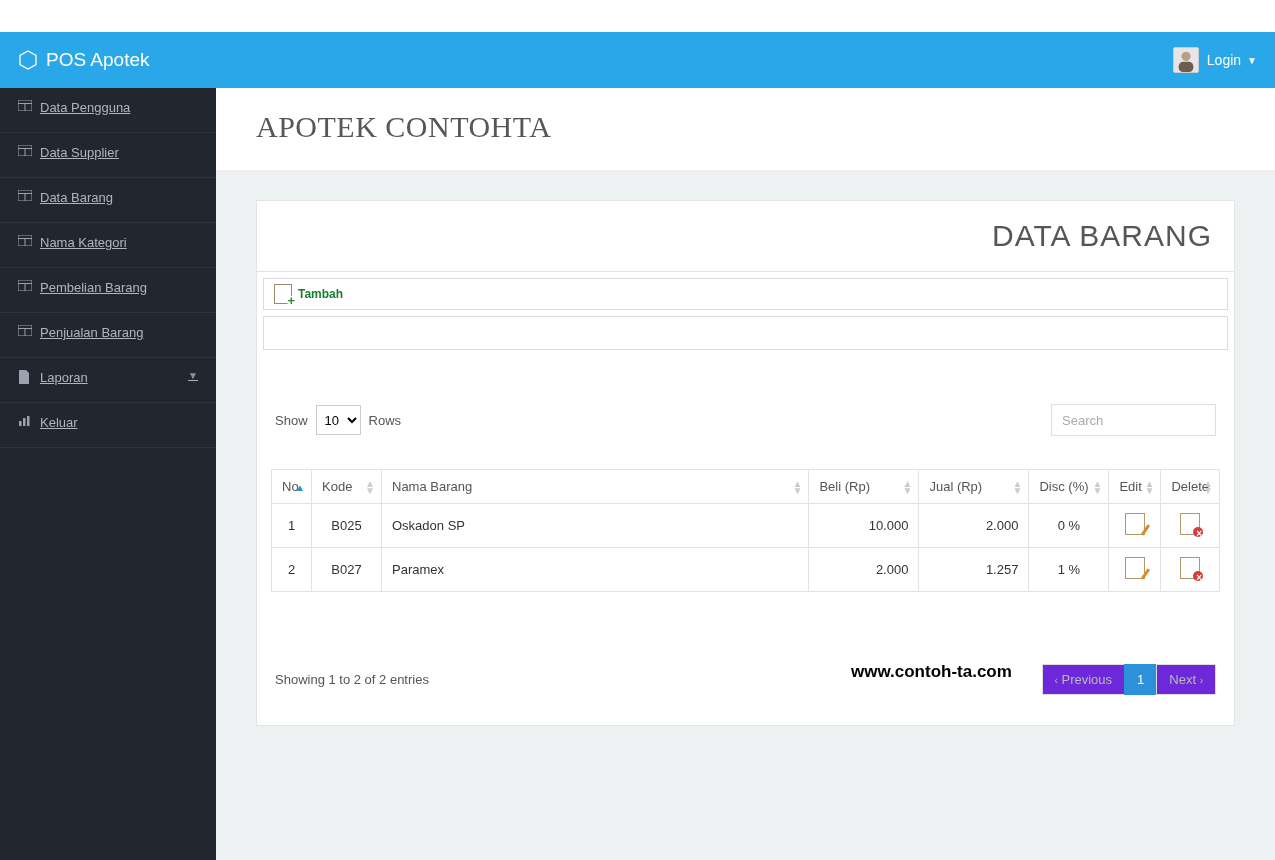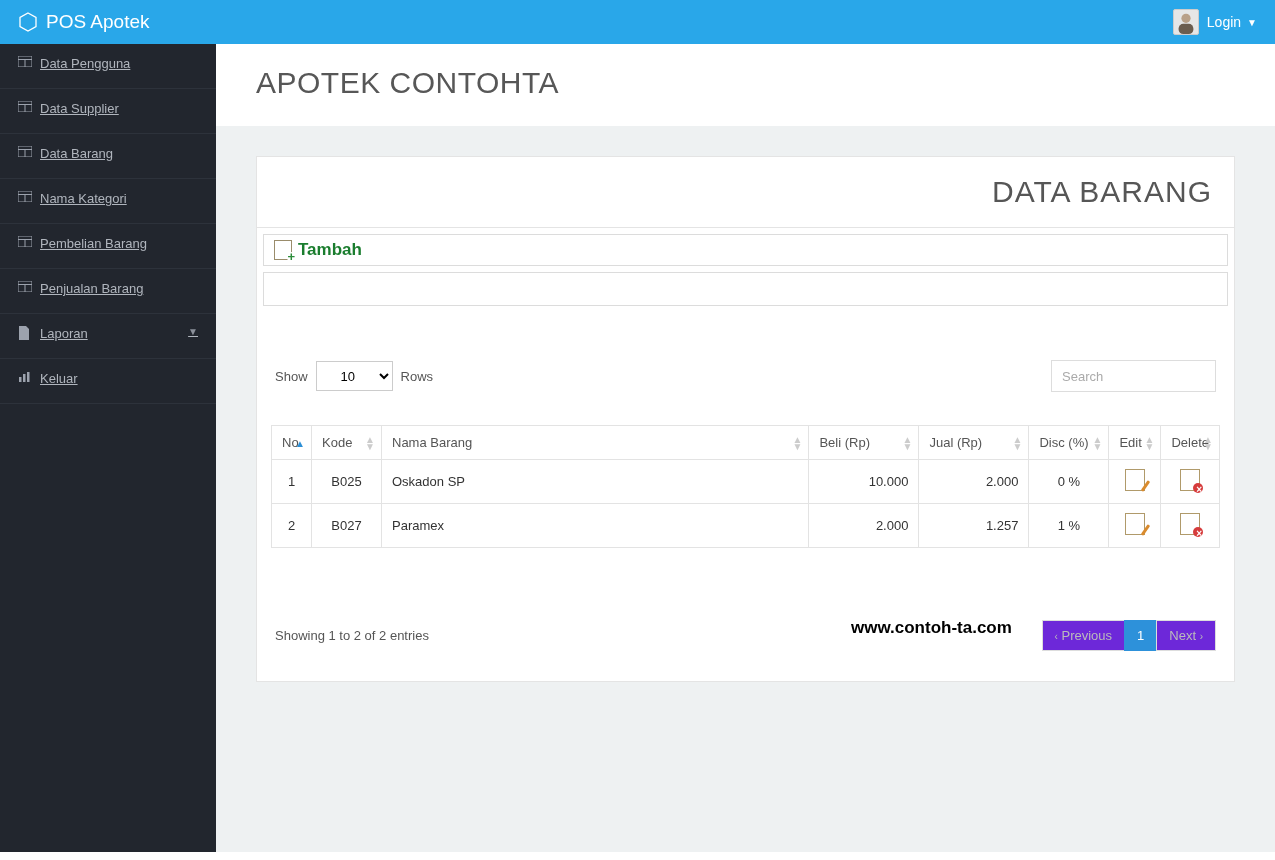--- a/index.html
+++ b/index.html
@@ -1,42 +1,42 @@
 <!DOCTYPE html>
 <html><head>
 <meta charset="utf-8">
 <style>
 * { box-sizing: border-box; margin: 0; padding: 0; }
 body { font-family: "Helvetica Neue", Helvetica, Arial, sans-serif; font-size: 14px; color: #333; background: #fff; width: 1275px; height: 860px; overflow: hidden; }
-.topbar { background: #29a7e9; height: 44px; display: flex; align-items: center; justify-content: space-between; padding: 12px 18px; color: #fff; }
+.topbar { background: #29a7e9; height: 56px; display: flex; align-items: center; justify-content: space-between; padding: 12px 18px; color: #fff; margin-top: 32px; }
 .brand { display: flex; align-items: center; font-size: 19px; font-weight: 300; }
 .brand-icon { margin-right: 8px; }
 .login-area { display: flex; align-items: center; font-size: 14px; cursor: pointer; }
 .login-area .avatar { width: 26px; height: 26px; background: #e6e6e6; border: 1px solid #ccc; border-radius: 2px; margin-right: 8px; display: flex; align-items: center; justify-content: center; overflow: hidden; }
 .login-area .caret { margin-left: 6px; font-size: 10px; }
 .main { display: flex; height: 808px; }
 .sidebar { width: 216px; background: #22262e; color: #b0b5bd; flex-shrink: 0; }
 .sidebar-item { display: flex; align-items: flex-start; padding: 12px 18px; height: 45px; border-bottom: 1px solid #2d323b; cursor: pointer; font-size: 13px; text-decoration: underline; }
 .sidebar-item .icon { width: 22px; flex-shrink: 0; display: flex; align-items: center; }
 .sidebar-item .chev { margin-left: auto; font-size: 10px; color: #8b909a; }
 .content-area { flex: 1; background: #eef1f2; display: flex; flex-direction: column; }
 .page-header { background: #fff; padding: 22px 40px 26px; }
-.page-header h1 { font-size: 30px; font-weight: 300; color: #575757; letter-spacing: 0.5px; }
+.page-header h1 { font-size: 30px; font-weight: 300; color: #575757; letter-spacing: 0.5px; font-family: Liberation Serif, serif; }
 .page-body { padding: 30px 40px; }
 .card { background: #fff; border: 1px solid #e4e4e4; }
 .card-title-bar { padding: 18px 22px; text-align: right; border-bottom: 1px solid #e4e4e4; }
 .card-title-bar h2 { font-size: 30px; font-weight: 400; color: #565656; letter-spacing: 1px; }
 .tambah-bar { border: 1px solid #dcdcdc; margin: 6px; padding: 5px 10px; display: flex; align-items: center; }
 .tambah-bar .add-icon { width: 18px; height: 20px; border: 1px solid #9a8c6b; position: relative; margin-right: 6px; background: #fff; }
 .tambah-bar .add-icon::after { content: "+"; position: absolute; right: -4px; bottom: -3px; color: #2c8c3a; font-size: 13px; font-weight: bold; background: #fff; line-height: 10px; border-radius: 50%; }
-.tambah-bar .tambah-text { color: #1a7d2e; font-weight: bold; font-size: 17px; }
+.tambah-bar .tambah-text { color: #1a7d2e; font-weight: bold; font-size: 12px; }
 .card-inner { padding: 12px 14px 30px; }
 .table-controls { display: flex; align-items: center; justify-content: space-between; margin: 36px 0 12px; padding: 0 4px; }
 .show-rows { display: flex; align-items: center; font-size: 13px; color: #555; }
-.show-rows select { margin: 0 8px; height: 30px; border: 1px solid #ccc; padding: 0 20px; font-size: 13px; background: #fff; }
+.show-rows select { margin: 0 8px; height: 30px; border: 1px solid #ccc; padding: 0 4px; font-size: 13px; background: #fff; }
 .search-box input { height: 32px; width: 165px; border: 1px solid #ddd; padding: 0 10px; font-size: 13px; color: #c2410c; }
 .search-box input::placeholder { color: #aaa; }
 table.data { width: 100%; border-collapse: collapse; font-size: 13px; margin-top: 33px; }
 table.data th, table.data td { border: 1px solid #e3e3e3; padding: 9px 10px; }
 table.data th { font-weight: 500; color: #555; text-align: left; position: relative; background: #fff; }
 table.data th .sort { position: absolute; right: 6px; top: 50%; transform: translateY(-50%); font-size: 10px; color: #ccc; line-height: 7px; }
 table.data th .sort.active-asc .up { color: #2d8fd6; }
 .col-no { width: 40px; text-align: center; }
 .col-kode { width: 70px; text-align: center; }
 .col-beli, .col-jual { width: 110px; text-align: right; }

